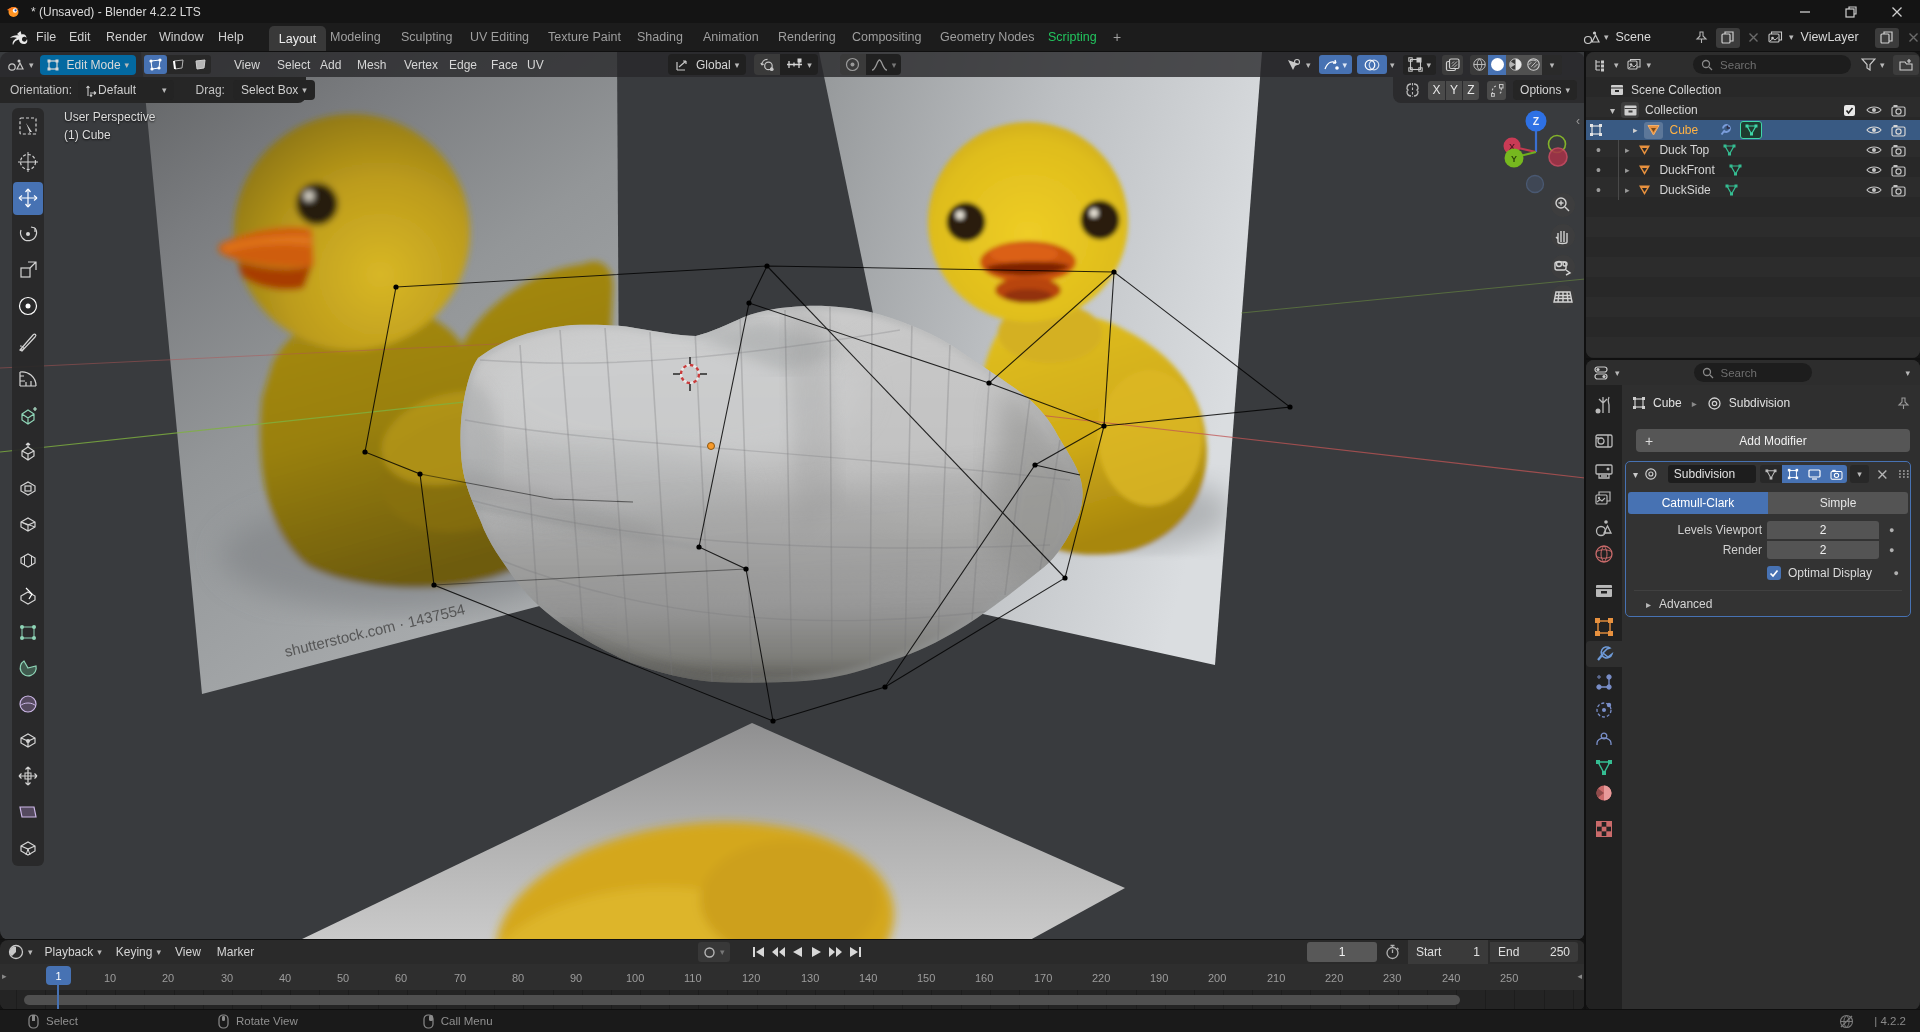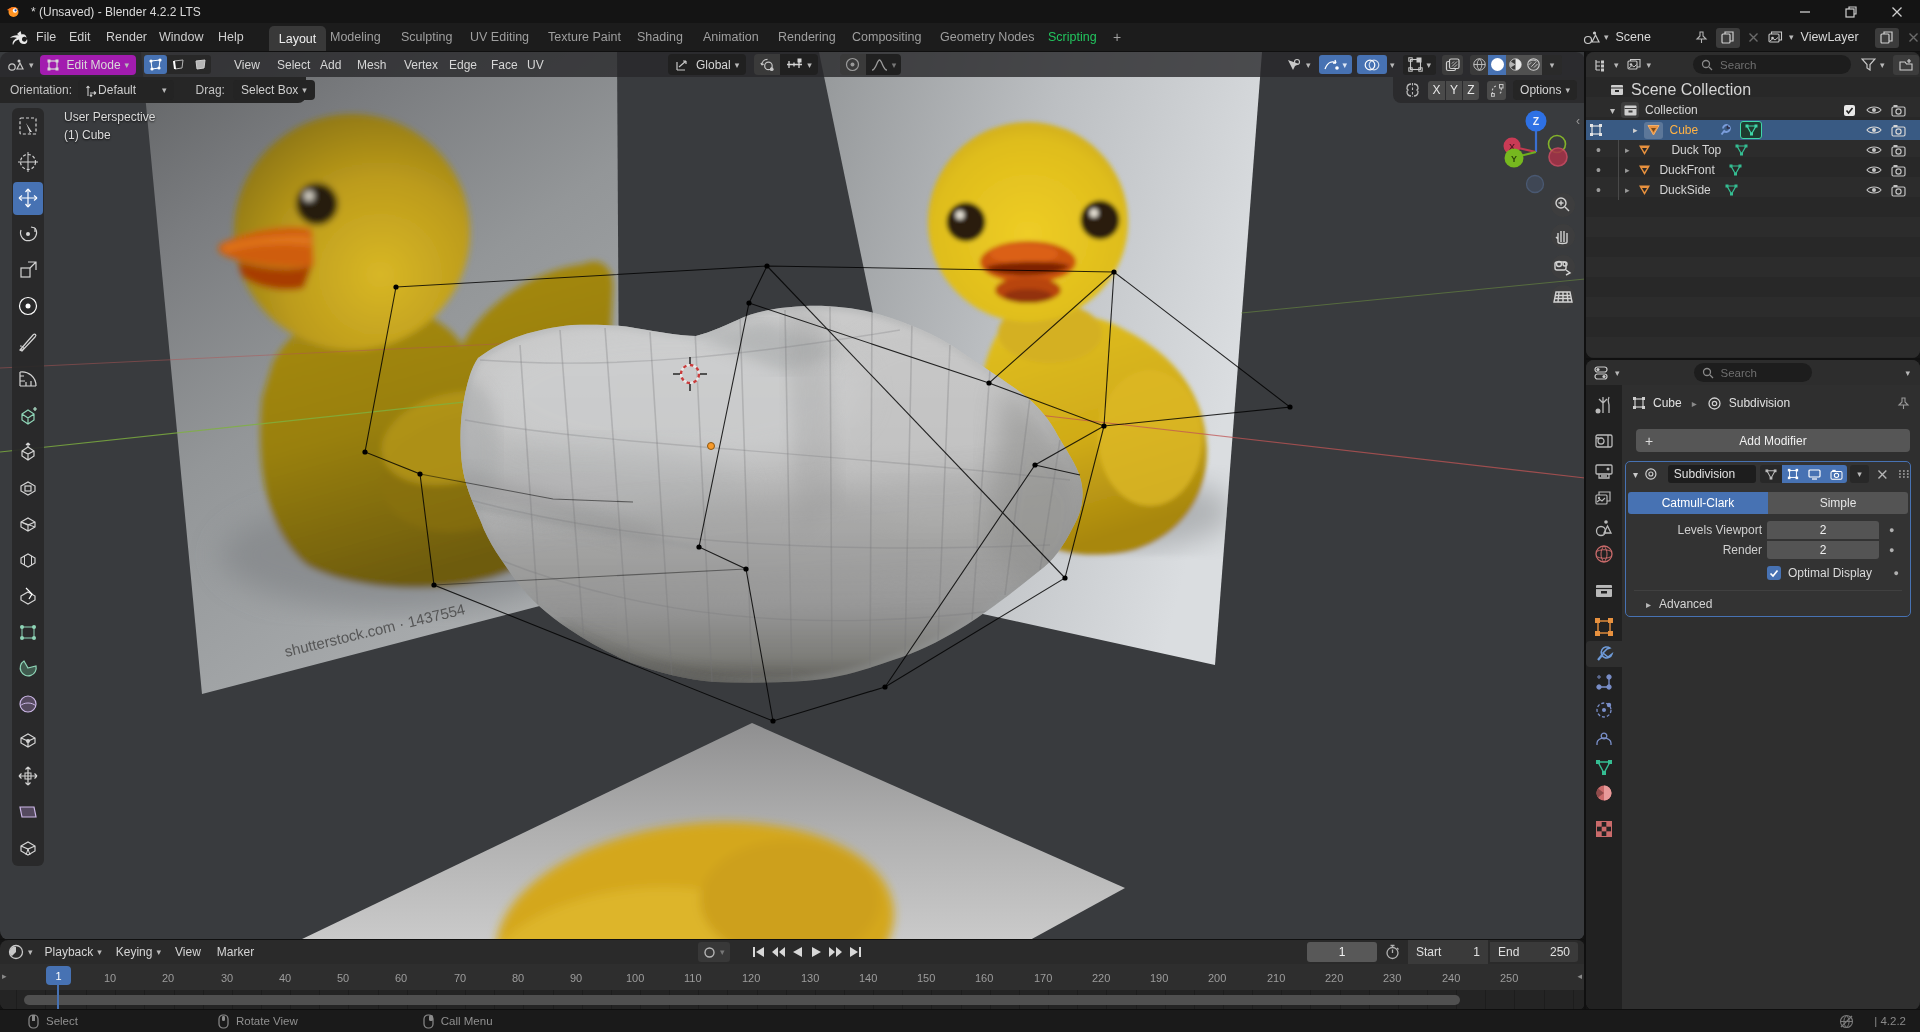--- a/index.html
+++ b/index.html
@@ -272,21 +272,21 @@
 <text x="1576" y="125" font-size="12" fill="#9a9a9a">‹</text>
 </svg>
 
 <div class="abs flex" style="left:0;top:52px;width:1585px;height:25px;background:rgba(40,40,42,0.8);border-radius:9px 9px 0 0;font-size:12px;color:#d6d6d6">
   <svg width="18" height="14" viewBox="0 0 18 14" style="margin-left:7px">
         <circle cx="5" cy="9" r="3.2" fill="none" stroke="#c8c8c8" stroke-width="1.2"></circle>
         <path d="M10,11 L13,5 L16,11 Z" fill="none" stroke="#c8c8c8" stroke-width="1.2"></path>
         <circle cx="12" cy="3" r="1.5" fill="#c8c8c8"></circle>
       </svg>
   <span class="dd">▾</span>
-  <span class="flex" style="height:20px;padding:0 7px;margin-left:6px;background:#a21caf;border-radius:4px;color:#d9d9d9">
+  <span class="flex" style="height:20px;padding:0 7px;margin-left:6px;background:#0369a1;border-radius:4px;color:#d9d9d9">
     <svg width="14" height="12" viewBox="0 0 14 12">
           <rect x="2" y="2" width="8" height="8" fill="none" stroke="#d9d9d9" stroke-width="1.2"></rect>
           <rect x="0.5" y="0.5" width="3" height="3" fill="#d9d9d9"></rect>
           <rect x="8.5" y="0.5" width="3" height="3" fill="#d9d9d9"></rect>
           <rect x="0.5" y="8.5" width="3" height="3" fill="#d9d9d9"></rect>
           <rect x="8.5" y="8.5" width="3" height="3" fill="#d9d9d9"></rect>
         </svg>
     <span style="margin-left:6px">Edit Mode</span>
         <span class="dd">▾</span>
   </span>
@@ -685,21 +685,21 @@
         </svg>
     <span class="dd">▾</span>
     <span class="flex" style="margin-left:8px;width:26px;height:20px;background:#3c3c3c;border-radius:3px;justify-content:center">
           <svg width="14" height="13" viewBox="0 0 14 13">
             <path d="M1,4 L6,4 L7.5,6 L13,6 L13,12 L1,12 Z" fill="none" stroke="#cfcfcf" stroke-width="1.1"></path>
             <path d="M10,1 L10,5 M8,3 L12,3" stroke="#cfcfcf" stroke-width="1.2"></path>
           </svg>
         </span>
   </div>
   <div style="position:relative;height:281px;background:repeating-linear-gradient(#282828 0 20px, #2c2c2c 20px 40px)">
-    <div class="abs flex" style="left:0;top:3px;width:334px;height:20px;font-size:16px;color:#d5d5d5">
+    <div class="abs flex" style="left:0;top:3px;width:334px;height:20px;font-size:12px;color:#d5d5d5">
       <svg width="14" height="12" viewBox="0 0 14 12" style="margin-left:24px">
             <rect x="1" y="1" width="12" height="10" rx="1" fill="#cfcfcf"></rect>
             <rect x="5" y="6" width="4" height="2" fill="#282828"></rect>
             <line x1="1" y1="4" x2="13" y2="4" stroke="#282828" stroke-width="1"></line>
           </svg>
       <span style="margin-left:7px">Scene Collection</span>
     </div>
     <div class="abs flex" style="left:0;top:23px;width:334px;height:20px;font-size:12px;color:#d5d5d5">
       <span class="dd" style="margin-left:24px;font-size:10px;color:#c0c0c0">▾</span>
       <span class="flex" style="margin-left:6px;width:18px;height:16px;background:#3d3d3d;border-radius:3px;justify-content:center">
@@ -768,21 +768,21 @@
       </span>
     </div>
     <div class="abs" style="left:32px;top:63px;width:1px;height:60px;background:#4a4a4a"></div>
     <div class="abs flex" style="left:0;top:63px;width:334px;height:20px;font-size:12px;color:#d5d5d5">
       <span style="margin-left:10px;color:#9a9a9a;font-size:14px">•</span>
       <span class="dd" style="margin-left:24px;color:#9a9a9a">▸</span>
       <svg width="13" height="12" viewBox="0 0 13 12" style="margin-left:9px">
             <path d="M1,1.5 L12,1.5 L6.5,11 Z" fill="#e8913e"></path>
             <path d="M4,4 L9,4 L6.5,8 Z" fill="#272727"></path>
           </svg>
-      <span style="margin-left:20px">Duck Top</span>
+      <span style="margin-left:8px">Duck Top</span>
       <svg width="13" height="12" viewBox="0 0 13 12" style="margin-left:14px">
             <path d="M2,2 L11,2 L6.5,10 Z" fill="none" stroke="#35bd92" stroke-width="1.2"></path>
             <rect x="0.5" y="0.5" width="3" height="3" fill="#35bd92"></rect>
             <rect x="9.5" y="0.5" width="3" height="3" fill="#35bd92"></rect>
             <rect x="5" y="8.5" width="3" height="3" fill="#35bd92"></rect>
           </svg>
       <span class="flex abs" style="right:14px">
         <svg width="16" height="12" viewBox="0 0 16 12">
               <path d="M1,6 C4,2 12,2 15,6 C12,10 4,10 1,6 Z" fill="none" stroke="#c4c4c4" stroke-width="1.2"></path>
               <circle cx="8" cy="6" r="2" fill="#c4c4c4"></circle>

